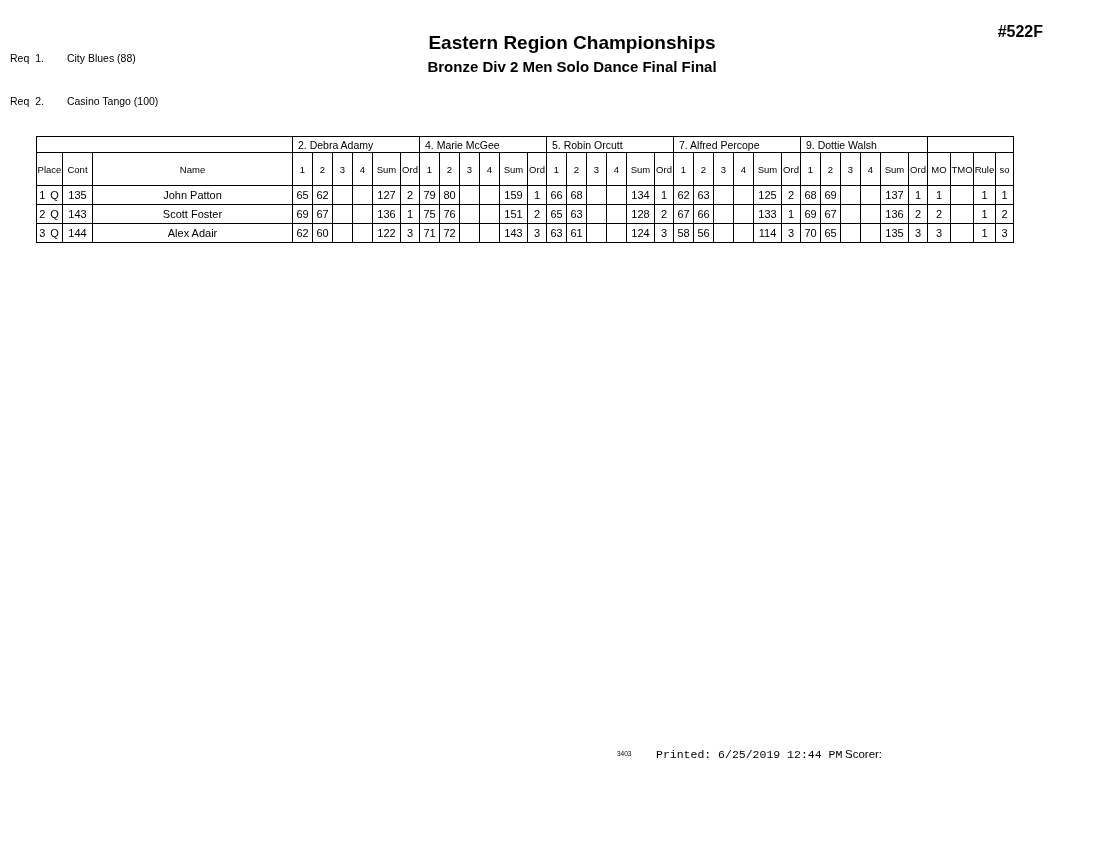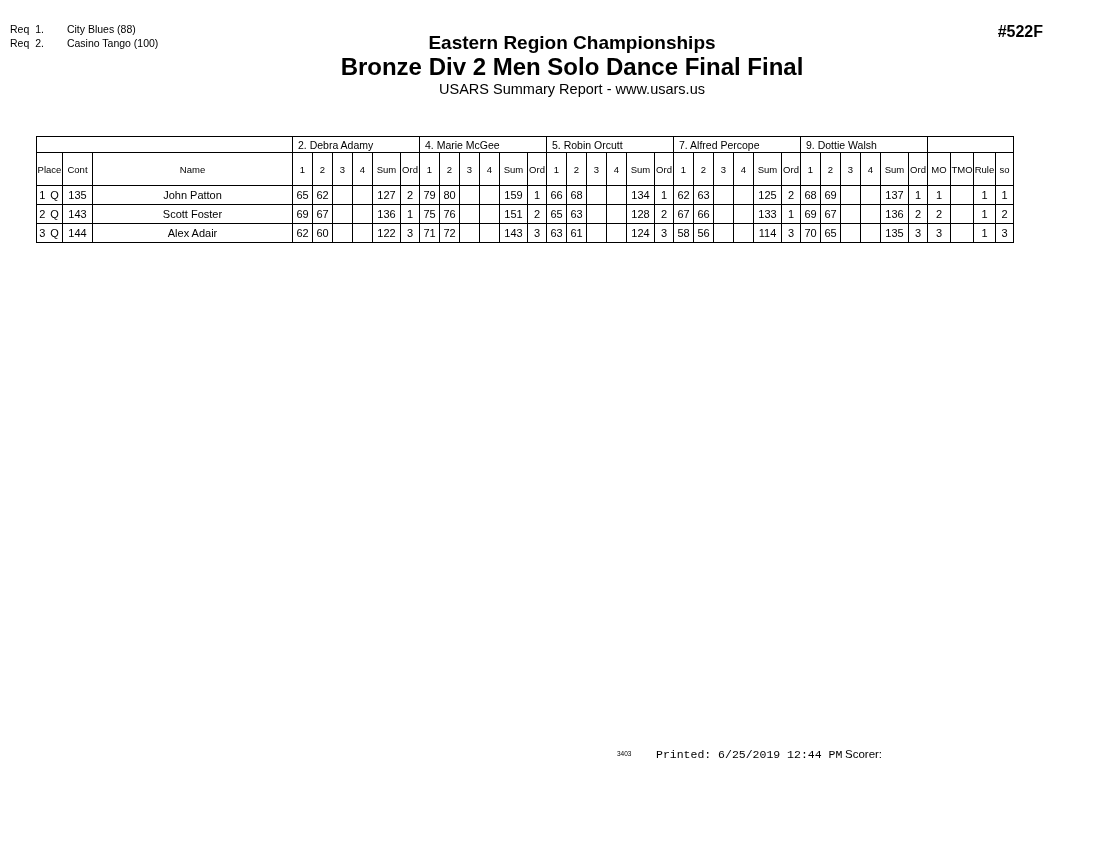--- a/index.html
+++ b/index.html
@@ -18,21 +18,21 @@
 
   
   .reqs {
     position: absolute;
     left: 10px;
     top: 22px;
     font-size: 10.5px;
     line-height: 14px;
   }
   .req-line { white-space: nowrap; }
-  .req-label { display: inline-block; }
+  .req-label { display: inline-block; margin-top: 29px; }
   .req-num { display: inline-block; margin-left: 3px; }
   .req-name { display: inline-block; margin-left: 20px; }
 
   
   .header {
     position: absolute;
     left: 0;
     right: 0;
     top: 32px;
     text-align: center;
@@ -42,21 +42,21 @@
     font-size: 19px;
     font-weight: bold;
     letter-spacing: 0px;
     line-height: 22px;
   }
   .hdr-venue {
     font-size: 14.5px;
     line-height: 20px;
   }
   .hdr-event {
-    font-size: 24px;
+    font-size: 15px;
     font-weight: bold;
     line-height: 23px;
     margin-top: 1px;
   }
   .hdr-report {
     font-size: 14.5px;
     line-height: 22px;
   }
 
   
@@ -204,21 +204,20 @@
   <div class="req-line">
     <span class="req-label">Req</span>
     <span class="req-num">2.</span>
     <span class="req-name">Casino Tango (100)</span>
   </div>
 </div>
 
 <div class="header">
   <div class="hdr-title">Eastern Region Championships</div>
   <div class="hdr-event">Bronze Div 2 Men Solo Dance Final Final</div>
-  <div class="hdr-report">USARS Summary Report - www.usars.us</div>
 </div>
 
 <div class="event-number">#522F</div>
 
 <div class="table-wrap">
   <table class="results">
     <colgroup>
       <col class="w-place">
         <col class="w-cont">
         <col class="w-name">

